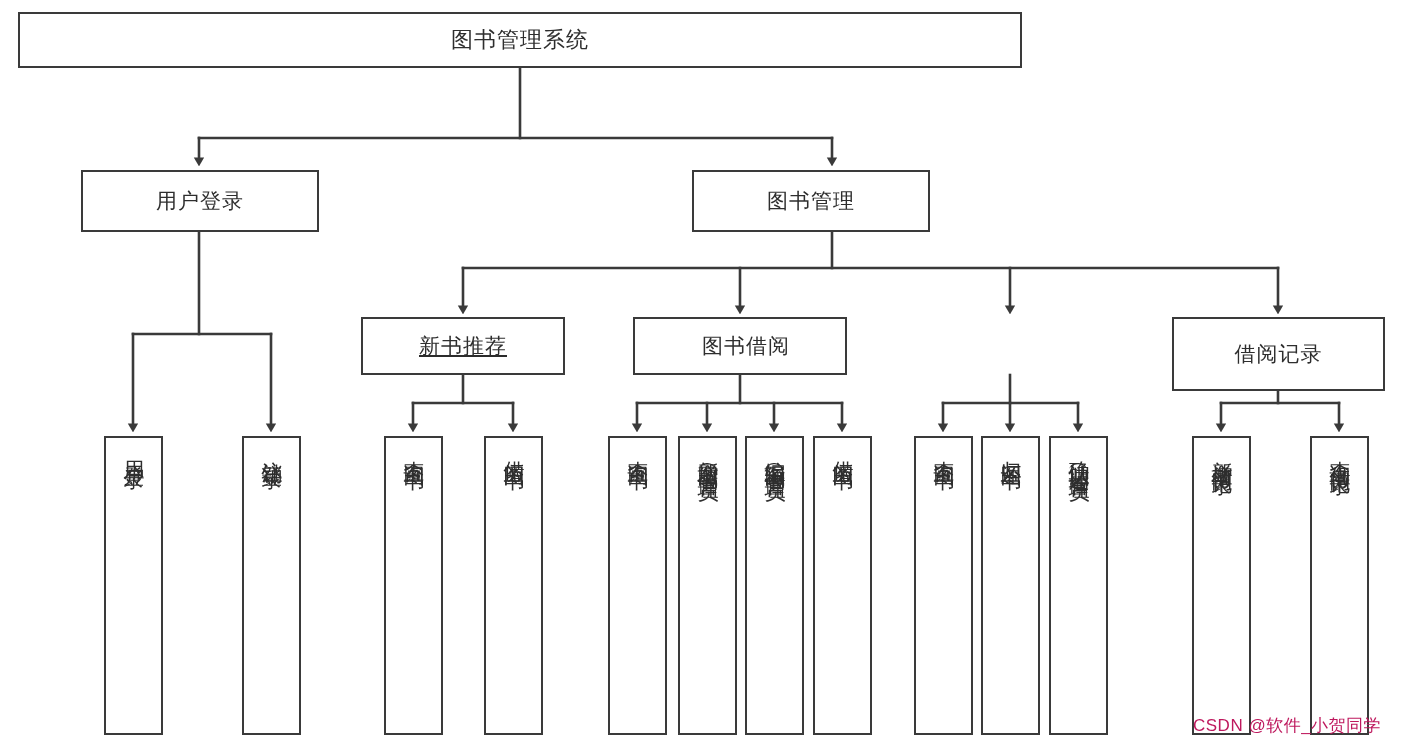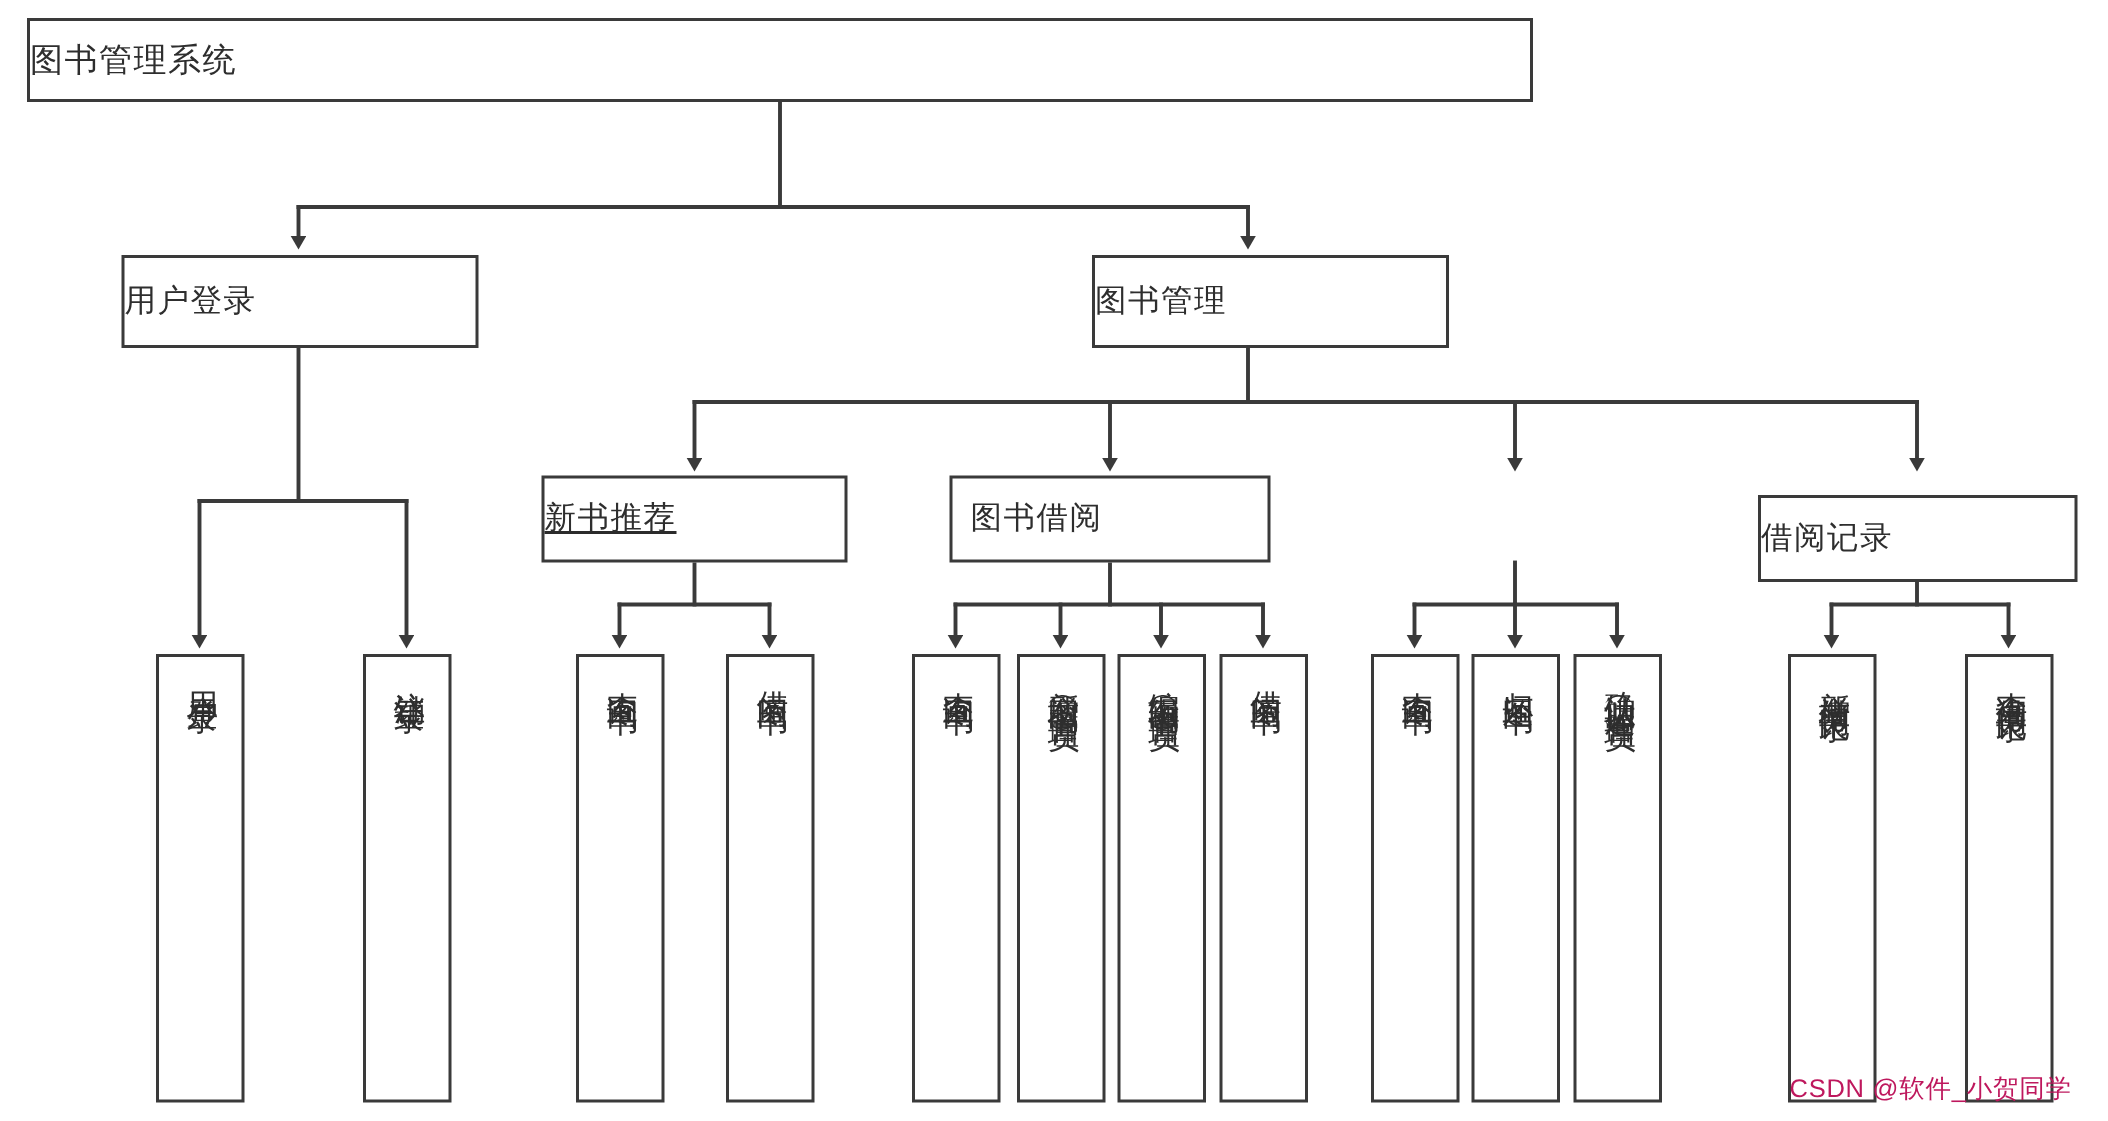--- a/index.html
+++ b/index.html
@@ -27,20 +27,21 @@
     height: 747px;
     pointer-events: none;
   }
   .node {
     position: absolute;
     box-sizing: border-box;
     background: #ffffff;
     border: 2px solid #3a3a3a;
     display: flex;
     align-items: center;
+    justify-content: center;
     z-index: 3;
   }
   .node-label {
     font-size: 21px;
     line-height: 1.18;
     color: #2e2e2e;
     letter-spacing: 1px;
     white-space: nowrap;
     text-align: center;
   }
@@ -140,34 +141,34 @@
   </svg>
 
   <div class="node root horizontal" style="left:18px; top:12px; width:1004px; height:56px;">
     <span class="node-label">图书管理系统</span>
   </div>
 
   <div class="node horizontal" style="left:81px; top:170px; width:238px; height:62px;">
     <span class="node-label">用户登录</span>
   </div>
 
-  <div class="node horizontal" style="left:728px; top:170px; width:238px; height:62px;">
+  <div class="node horizontal" style="left:692px; top:170px; width:238px; height:62px;">
     <span class="node-label">图书管理</span>
   </div>
 
   <div class="node horizontal" style="left:361px; top:317px; width:204px; height:58px;text-decoration:underline;">
     <span class="node-label">新书推荐</span>
   </div>
 
   <div class="node horizontal" style="left:633px; top:317px; width:214px; height:58px;padding-left:12px;">
     <span class="node-label">图书借阅</span>
   </div>
 
 
-  <div class="node horizontal" style="left:1172px; top:330px; width:213px; height:58px;">
+  <div class="node horizontal" style="left:1172px; top:317px; width:213px; height:74px;">
     <span class="node-label">借阅记录</span>
   </div>
 
   <div class="node vertical" style="left:104px; top:436px; width:59px; height:299px;">
     <span class="node-label">用户登录</span>
   </div>
 
   <div class="node vertical" style="left:242px; top:436px; width:59px; height:299px;">
     <span class="node-label">注销登录</span>
   </div>

